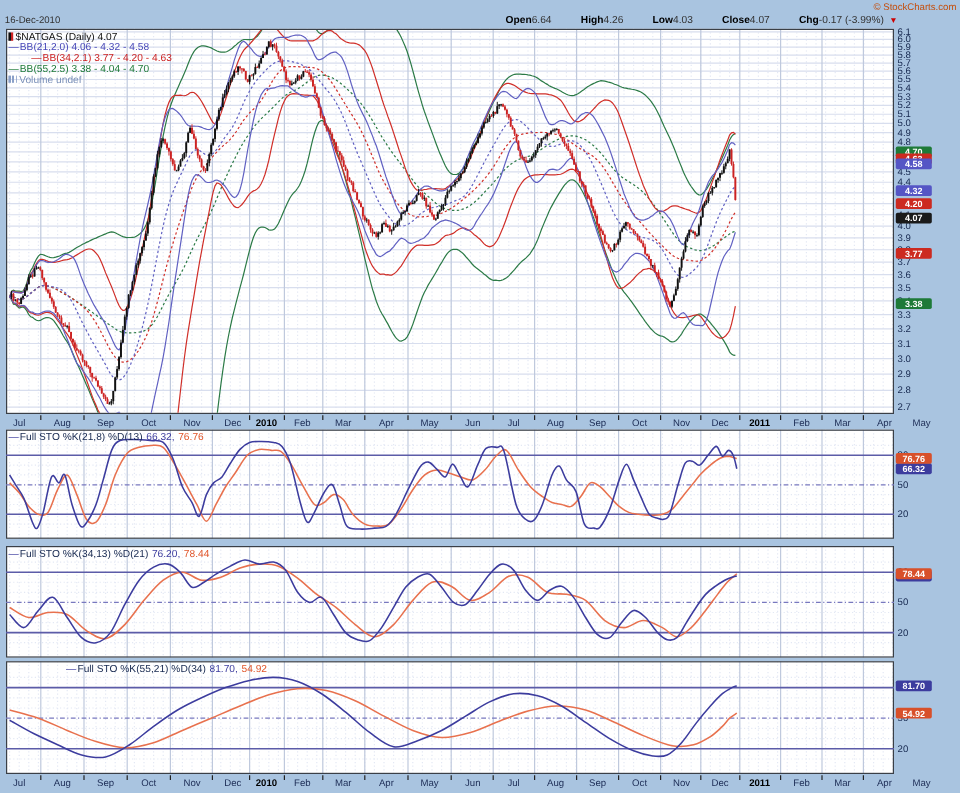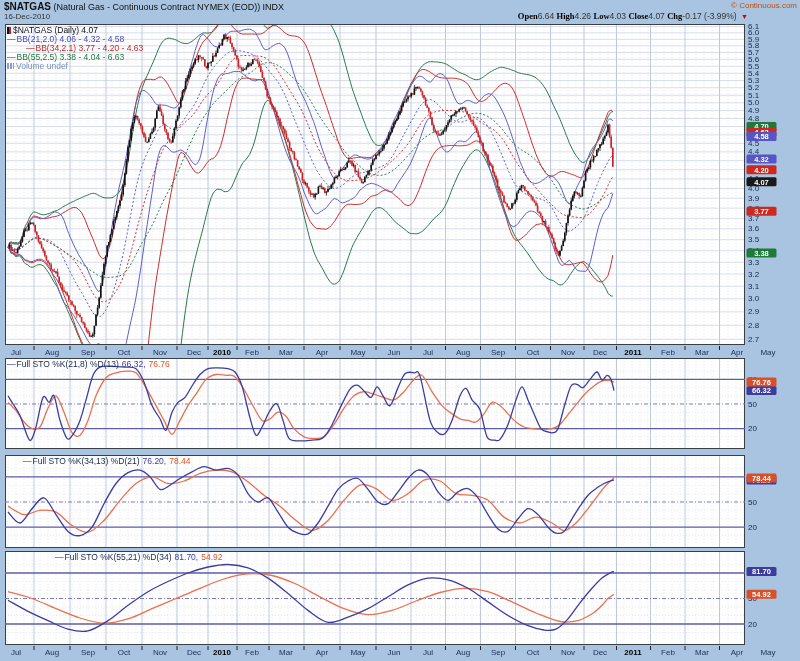--- a/index.html
+++ b/index.html
@@ -7,39 +7,39 @@
        font-family:"Liberation Sans",sans-serif;-webkit-font-smoothing:none;}
   #stage{position:absolute;inset:0;width:800px;height:661px;}
   svg{position:absolute;left:0;top:0;}
   svg text{font-family:"Liberation Sans",sans-serif;}
   .ov{position:absolute;white-space:nowrap;}
   .hdr1{left:4px;top:1px;font-size:9px;color:#111;}
   .hdr1 .sym{font-weight:bold;font-size:10px;}
   .date{left:4px;top:12px;font-size:8px;color:#333;}
   .copyright{right:3px;top:1px;font-size:8px;color:#c44e0c;}
   .quote{right:52px;top:11px;font-size:8.5px;color:#333;}
-  .quote .ql{font-weight:bold;color:#000;margin-left:0;font-family:Liberation Serif, serif;}
+  .quote .ql{font-weight:bold;color:#000;margin-left:22px;}
   .quote .tri{color:#cc0000;font-size:7px;margin-left:2px;}
   .legend{left:7px;top:26px;font-size:8.5px;line-height:9px;}
   .lrow{height:9px;}
   .lrow .dash::before{content:"—";margin-right:1px;}
   .row-sym{color:#111;font-weight:normal;}
   .row-bb1{color:#4747b8;}
   .row-bb2{color:#cc1f1f;margin-left:19px;}
   .row-bb3{color:#1e7a38;}
   .row-vol{color:#7a90b8;}
   .cicon{display:inline-block;width:4px;height:7px;margin-right:2px;
          background:linear-gradient(to right,#111 50%,#c22 50%);vertical-align:-1px;}
   .vicon{display:inline-block;width:7px;height:6px;margin-right:2px;
          background:repeating-linear-gradient(to right,#8aa0c8 0 2px,transparent 2px 3px);}
   .plegend{font-size:8.5px;color:#16284f;left:7px;}
   .plegend .dash::before{content:"—";color:#3c3c9e;margin-right:1px;}
   .plegend .kv{color:#3c3c9e;margin-left:3px;}
   .plegend .dv{color:#e0552a;margin-left:3px;}
-  .pl1{top:359px;} .pl2{top:456px;margin-left:16px;} .pl3{top:552px;margin-left:48px;}
+  .pl1{top:359px;} .pl2{top:456px;} .pl3{top:552px;margin-left:48px;}
 </style>
 </head>
 <body>
 
 <div id="stage">
   <svg id="chart-canvas" width="800" height="661">
       <g>
         <rect x="5" y="24" width="740" height="321" fill="#ffffff"></rect>
         <line x1="8" y1="24" x2="8" y2="345" stroke="#e3e8f4" stroke-width="1" stroke-dasharray="1,2"></line>
         <line x1="16" y1="24" x2="16" y2="345" stroke="#e3e8f4" stroke-width="1" stroke-dasharray="1,2"></line>
@@ -1510,41 +1510,37 @@
         <text fill="#16284f" font-size="8px" x="748" y="575.5">80</text>
         <text fill="#16284f" font-size="8px" x="748" y="601">50</text>
         <text fill="#16284f" font-size="8px" x="748" y="626.5">20</text>
         <rect x="746.5" y="567.055" width="30" height="9" rx="1.5" fill="#3c3c9e"></rect>
         <text text-anchor="middle" fill="#fff" font-size="7.5px" font-weight="bold" x="761.5" y="574.3549999999999">81.70</text>
         <rect x="746.5" y="589.818" width="30" height="9" rx="1.5" fill="#d8502a"></rect>
         <text text-anchor="middle" fill="#fff" font-size="7.5px" font-weight="bold" x="761.5" y="597.1179999999999">54.92</text>
       </g>
     </svg>
 
-  <div class="ov hdr1">
-    <span class="sym">$NATGAS</span>
-    <span>(Natural Gas - Continuous Contract NYMEX (EOD)) INDX</span>
-  </div>
   <div class="ov date">16-Dec-2010</div>
-  <div class="ov copyright">© Continuous.com</div>
+  <div class="ov copyright">© StockCharts.com</div>
 
   <div class="ov quote">
     <span class="ql">Open</span><span class="qv">6.64</span>
     <span class="ql">High</span><span class="qv">4.26</span>
     <span class="ql">Low</span><span class="qv">4.03</span>
     <span class="ql">Close</span><span class="qv">4.07</span>
     <span class="ql">Chg</span><span class="qv">-0.17 (-3.99%)</span>
     <span class="tri">▼</span>
   </div>
 
   <div class="ov legend">
     <div class="lrow row-sym"><span class="cicon"></span><span>$NATGAS (Daily) 4.07</span></div>
     <div class="lrow row-bb1"><span class="dash"></span><span>BB(21,2.0) 4.06 - 4.32 - 4.58</span></div>
     <div class="lrow row-bb2"><span class="dash"></span><span>BB(34,2.1) 3.77 - 4.20 - 4.63</span></div>
-    <div class="lrow row-bb3"><span class="dash"></span><span>BB(55,2.5) 3.38 - 4.04 - 6.63</span></div>
+    <div class="lrow row-bb3"><span class="dash"></span><span>BB(55,2.5) 3.38 - 4.04 - 4.70</span></div>
     <div class="lrow row-vol"><span class="vicon"></span><span>Volume undef</span></div>
   </div>
 
   <div class="ov plegend pl1">
     <span class="dash"></span><span>Full STO %K(21,8) %D(13)</span><span class="kv">66.32,</span><span class="dv">76.76</span>
   </div>
   <div class="ov plegend pl2">
     <span class="dash"></span><span>Full STO %K(34,13) %D(21)</span><span class="kv">76.20,</span><span class="dv">78.44</span>
   </div>
   <div class="ov plegend pl3">

